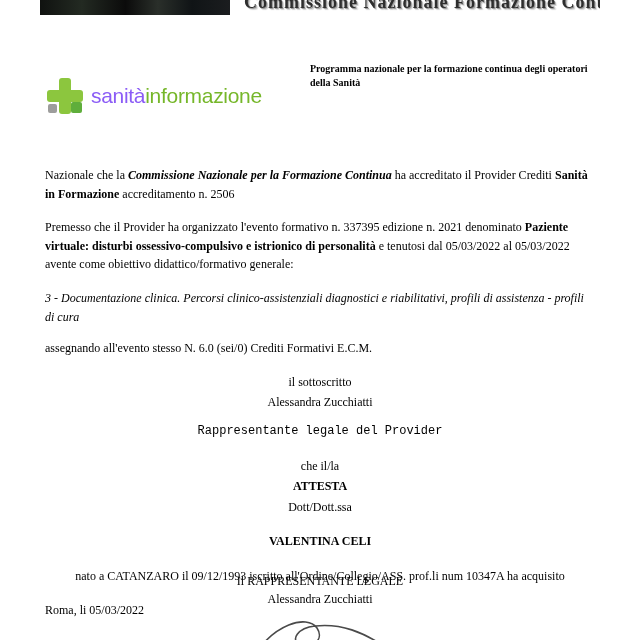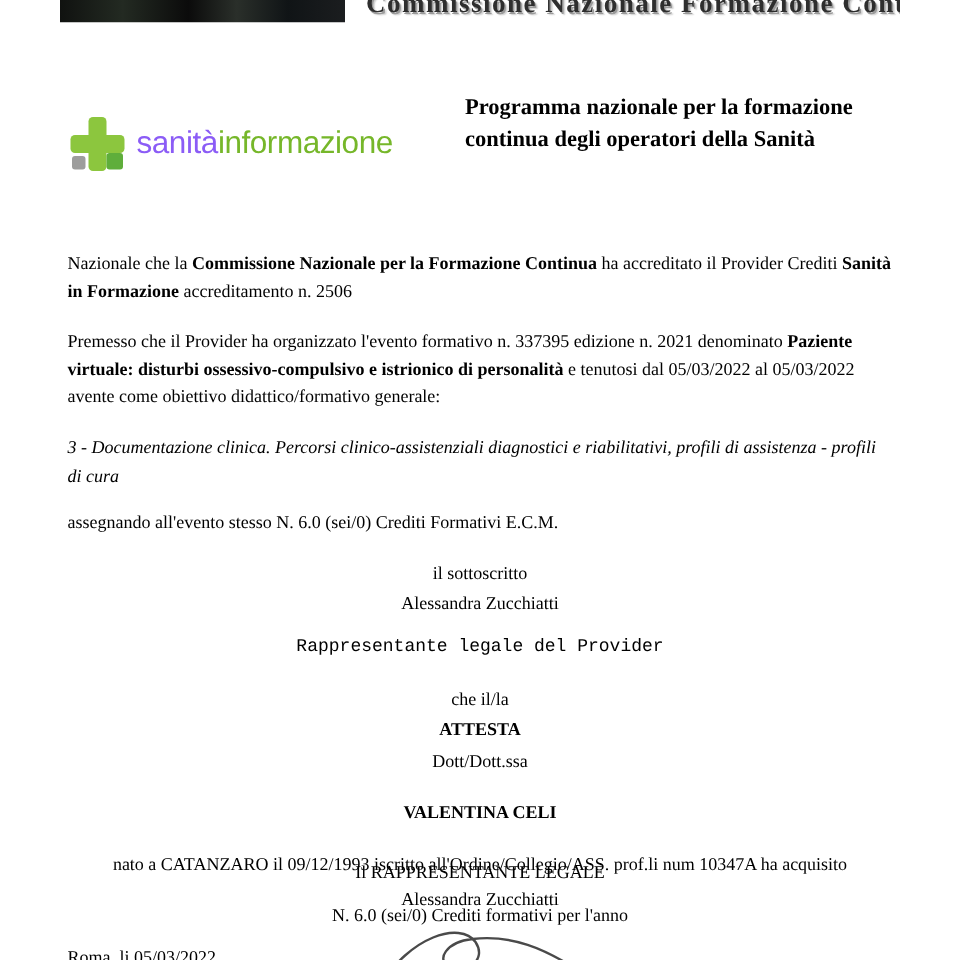--- a/index.html
+++ b/index.html
@@ -22,28 +22,28 @@
   }
 
   
   .brandrow{position:absolute;top:62px;left:45px;right:45px;display:flex;align-items:flex-start;}
   .logo{display:flex;align-items:center;width:265px;flex:0 0 auto;margin-top:14px;}
   .logo-icon{width:40px;height:40px;flex:0 0 auto;margin-right:6px;}
   .logo-text{font-family:"Liberation Sans", sans-serif;font-size:21px;letter-spacing:-0.3px;white-space:nowrap;}
   .lg-gray{color:#8b5cf6;font-weight:400;}
   .lg-green{color:#76b72a;font-weight:400;}
   .doc-title{
-    margin:0;flex:1;font-size:15px;font-weight:bold;line-height:1.38;
+    margin:0;flex:1;font-size:10px;font-weight:bold;line-height:1.38;
     font-family:"Liberation Serif", serif;max-width:290px;margin-left:auto;
   }
 
   .bodytext{position:absolute;top:166px;left:45px;right:45px;font-size:12px;line-height:1.55;}
   p{margin:0 0 15px 0;}
   .b{font-weight:bold;}
-  .bi{font-weight:bold;}
+  .bi{font-weight:bold;font-style:italic;}
   .center{text-align:center;}
   .objective{font-style:italic;margin-bottom:13px;}
   .tight{margin-bottom:2px;}
   .gap-s{margin-bottom:10px;}
   .gap-m{margin-bottom:16px;font-family:Liberation Mono, monospace;}
   .attesta-block p{margin-bottom:2px;}
   .mt{margin-top:16px;}
 
   .sign-block{position:absolute;left:0;right:0;top:572px;text-align:center;font-size:12px;line-height:1.5;}
   .sign-svg{display:block;margin:6px auto 0 auto;}
@@ -88,21 +88,20 @@
     <div class="attesta-block">
       <p class="center">che il/la</p>
       <p class="center b">ATTESTA</p>
       <p class="center">Dott/Dott.ssa</p>
     </div>
 
     <p class="center b mt">VALENTINA CELI</p>
 
     <p class="center mt">nato a CATANZARO il 09/12/1993 iscritto all'Ordine/Collegio/ASS. prof.li num 10347A ha acquisito</p>
 
-    <p class="center gap-s">N. 6.0 (sei/0) Crediti formativi per l'anno</p>
 
     <p>Roma, li 05/03/2022</p>
 
   </div>
 
   <div class="sign-block">
     <div>Il RAPPRESENTANTE LEGALE</div>
     <div>Alessandra Zucchiatti</div>
     <svg class="sign-svg" width="150" height="48" viewBox="0 0 150 48" aria-hidden="true">
       <path d="M8 44 C 28 10, 62 0, 72 14 C 80 26, 66 36, 54 30 C 46 26, 52 14, 70 12 C 96 9, 118 18, 142 34" fill="none" stroke="#4a4a4a" stroke-width="1.6" stroke-linecap="round"></path>

